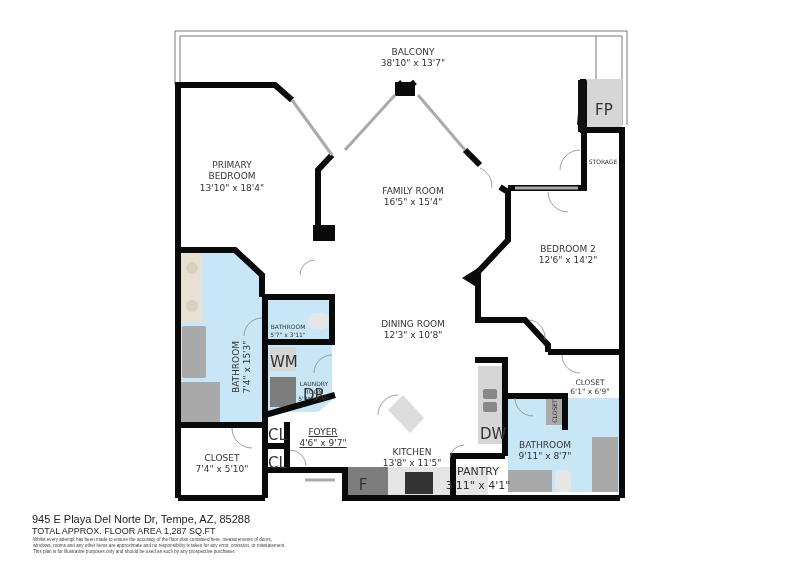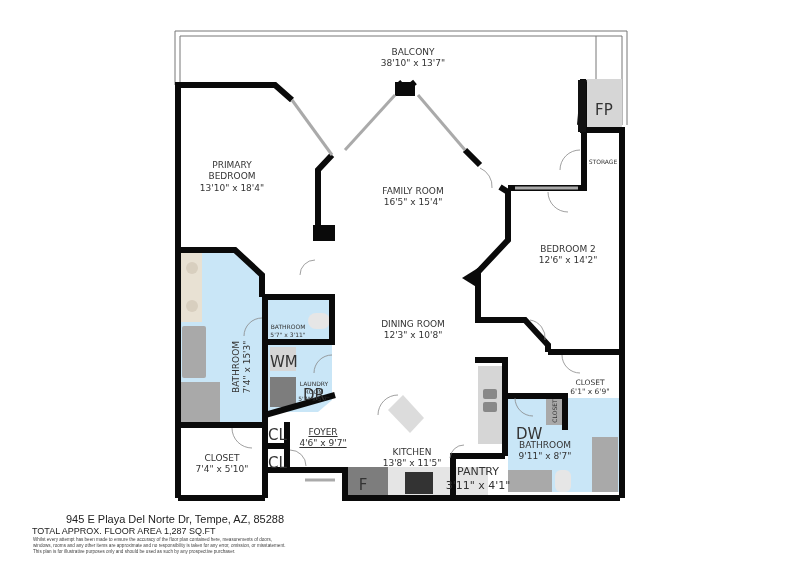--- a/index.html
+++ b/index.html
@@ -3,21 +3,21 @@
 <meta charset="utf-8">
 <style>
   html,body{margin:0;padding:0;background:#fff;}
   body{width:800px;height:565px;position:relative;overflow:hidden;font-family:"Liberation Sans",sans-serif;}
   svg.plan{position:absolute;left:0;top:0;}
   .lbl{position:absolute;text-align:center;color:#333;font-family:"DejaVu Sans",sans-serif;line-height:1.25;white-space:nowrap;transform:translateX(-50%);}
   .l9{font-size:9px;}
   .l7{font-size:6px;}
   .fx{position:absolute;font-family:"DejaVu Sans",sans-serif;font-size:15px;color:#333;text-align:center;}
   .vert{position:absolute;transform:translate(-50%,-50%) rotate(-90deg);font-family:"DejaVu Sans",sans-serif;font-size:9px;color:#333;white-space:nowrap;text-align:center;line-height:1.25;}
-  .addr{position:absolute;left:32px;top:513px;font-size:11px;color:#222;margin-left:34px;}
+  .addr{position:absolute;left:32px;top:513px;font-size:11px;color:#222;}
   .area{position:absolute;left:32px;top:526px;font-size:9px;color:#222;}
   .disc{position:absolute;left:33px;top:537px;font-size:4.6px;color:#444;line-height:1.3;}
   .wm{position:absolute;left:2px;top:526px;font-size:20px;color:rgba(255,255,255,0.85);-webkit-text-stroke:0.6px #888;letter-spacing:1px;margin-top:36px;}
 </style>
 </head>
 <body>
 
 <svg class="plan" width="800" height="565" viewBox="0 0 800 565">
 
   <g fill="none" stroke="#777" stroke-width="1">
@@ -175,21 +175,21 @@
 
 <div class="fx" style="left:268px;top:426px;width:18px;">CL</div>
 <div class="fx" style="left:268px;top:454px;width:18px;">CL</div>
 
 <div class="lbl l9" style="left:412px;top:447px;">
   <div>KITCHEN</div>
   <div>13'8" x 11'5"</div>
 </div>
 
 <div class="fx" style="left:355px;top:476px;width:16px;">F</div>
-<div class="fx" style="left:480px;top:425px;width:22px;margin-left:36px;">DW</div>
+<div class="fx" style="left:480px;top:425px;width:22px;">DW</div>
 
 <div class="lbl l7" style="left:478px;top:465px;font-size:11px;">
   <div>PANTRY</div>
   <div>3'11" x 4'1"</div>
 </div>
 
 <div class="lbl l7" style="left:590px;top:378px;font-size:7.5px;">
   <div>CLOSET</div>
   <div>6'1" x 6'9"</div>
 </div>

